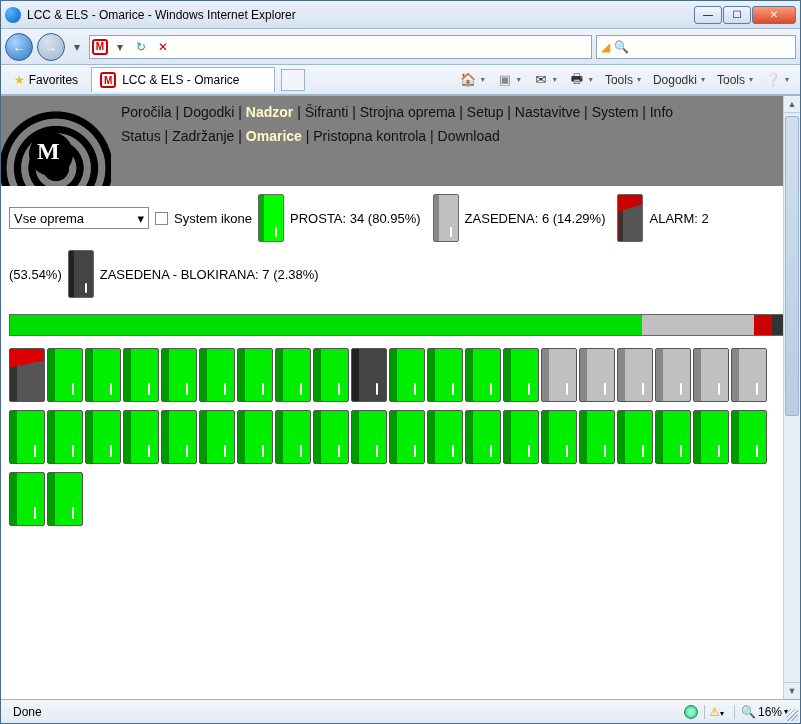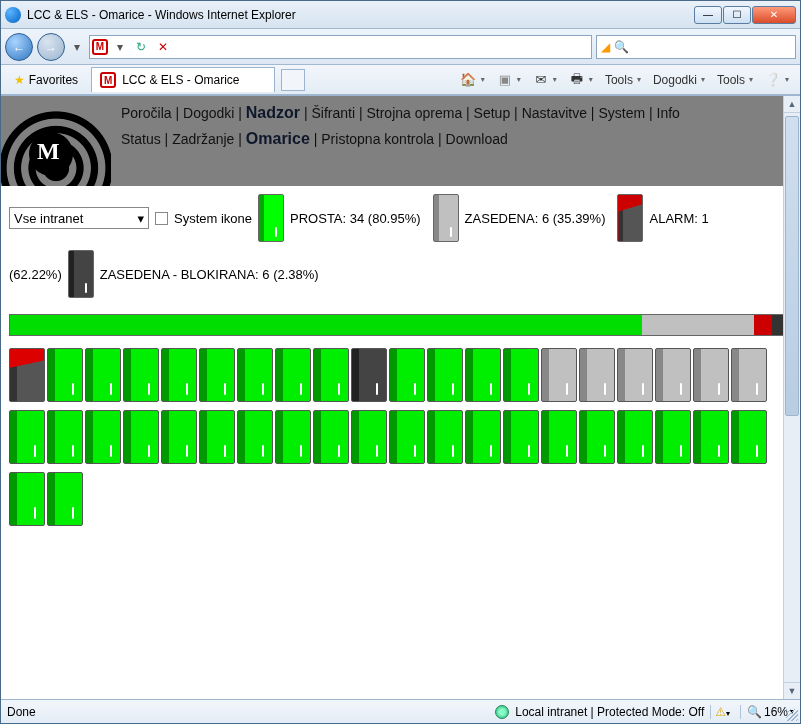--- a/index.html
+++ b/index.html
@@ -183,21 +183,21 @@
     position:absolute;left:36px;top:42px;
     color:#fff;font-weight:bold;font-size:24px;
     z-index:2;font-family:Georgia,serif;
   }
   .nav-lines {
     padding:8px 10px;
     color:#111;
     font-size:14px;
   }
   .nav-lines .line { margin-bottom:8px;}
-  .nav-lines .active { color:#0f172a; font-weight:bold; font-size:16px;}
+  .nav-lines .active { color:#fef9c3; font-weight:bold; font-size:14px;}
   .nav-sep { color:#111; }
   .legend-area {
     padding: 8px;
     display:flex;
     flex-wrap:wrap;
     align-items:center;
     gap:6px;
     font-size:13px;
   }
   .sel {
@@ -264,21 +264,21 @@
   }
   .locker .h {
     position:absolute;right:8px;bottom:6px;width:2px;height:12px;background:#fff;border-radius:1px;
   }
   .statusbar {
     height:24px;
     border-top:1px solid #9cb4ce;
     background:linear-gradient(#f2f6fb,#e3ecf5);
     display:flex;align-items:center;
     font-size:12px;
-    padding:0 6px;
+    padding:0 12px;
     gap:6px;
   }
   .statusbar .spacer { flex:1;}
   .pm-icon{
     width:14px;height:14px;
     background:radial-gradient(circle,#8fc 30%,#2a6 100%);
     border-radius:50%;
     border:1px solid #285;
   }
   .zoom-box {
@@ -390,48 +390,48 @@
           <span class="m-big">M</span>
         </div>
       <div class="nav-lines">
         <div class="line" id="nav1"><span style="cursor: pointer;">Poročila</span><span class="nav-sep"> | </span><span style="cursor: pointer;">Dogodki</span><span class="nav-sep"> | </span><span class="active" style="cursor: pointer;">Nadzor</span><span class="nav-sep"> | </span><span style="cursor: pointer;">Šifranti</span><span class="nav-sep"> | </span><span style="cursor: pointer;">Strojna oprema</span><span class="nav-sep"> | </span><span style="cursor: pointer;">Setup</span><span class="nav-sep"> | </span><span style="cursor: pointer;">Nastavitve</span><span class="nav-sep"> | </span><span style="cursor: pointer;">System</span><span class="nav-sep"> | </span><span style="cursor: pointer;">Info</span></div>
         <div class="line" id="nav2"><span style="cursor: pointer;">Status</span><span class="nav-sep"> | </span><span style="cursor: pointer;">Zadržanje</span><span class="nav-sep"> | </span><span class="active" style="cursor: pointer;">Omarice</span><span class="nav-sep"> | </span><span style="cursor: pointer;">Pristopna kontrola</span><span class="nav-sep"> | </span><span style="cursor: pointer;">Download</span></div>
       </div>
     </div>
 
     <div class="legend-area">
       <div class="sel">
-        <span>Vse intranet</span>
+        <span>Vse oprema</span>
         <span>▾</span>
       </div>
       <span class="chk"></span>
       <span>System ikone</span>
 
       <span class="locker-ico green">
           <span class="handle"></span>
         </span>
       <span class="legend-label">PROSTA: 34 (80.95%)</span>
 
       <span class="locker-ico gray">
           <span class="handle"></span>
         </span>
-      <span class="legend-label">ZASEDENA: 6 (35.39%)</span>
+      <span class="legend-label">ZASEDENA: 6 (14.29%)</span>
 
       <span class="locker-ico red">
           <span class="handle"></span>
         </span>
-      <span class="legend-label">ALARM: 1</span>
+      <span class="legend-label">ALARM: 2</span>
     </div>
 
     <div class="legend-area" style="padding-top:0">
-      <span>(62.22%)</span>
+      <span>(53.54%)</span>
       <span class="locker-ico dark">
           <span class="handle"></span>
         </span>
-      <span class="legend-label">ZASEDENA - BLOKIRANA: 6 (2.38%)</span>
+      <span class="legend-label">ZASEDENA - BLOKIRANA: 7 (2.38%)</span>
     </div>
 
     <div class="bar">
       <div class="seg-green" style="flex:80.95"></div>
       <div class="seg-gray" style="flex:14.29"></div>
       <div class="seg-red" style="flex:2.38"></div>
       <div class="seg-dark" style="flex:2.38"></div>
     </div>
 
     <div class="grid" id="row1">
@@ -571,21 +571,20 @@
       <div class="arr up">▲</div>
       <div class="thumb"></div>
       <div class="arr dn">▼</div>
     </div>
   </div>
 
   <div class="statusbar">
     <span>Done</span>
     <span class="spacer"></span>
     <span class="pm-icon"></span>
-    <span>Local intranet | Protected Mode: Off</span>
     <span style="border-left:1px solid #b0c4d8;padding:0 4px">
       <span style="color:#d9a400">⚠</span><span class="dd" style="font-size:8px">▾</span>
     </span>
     <span class="zoom-box">
       <span>🔍</span>
       <span>16%</span>
       <span class="dd" style="font-size:8px">▾</span>
     </span>
   </div>
   <div class="resize-grip"></div>

